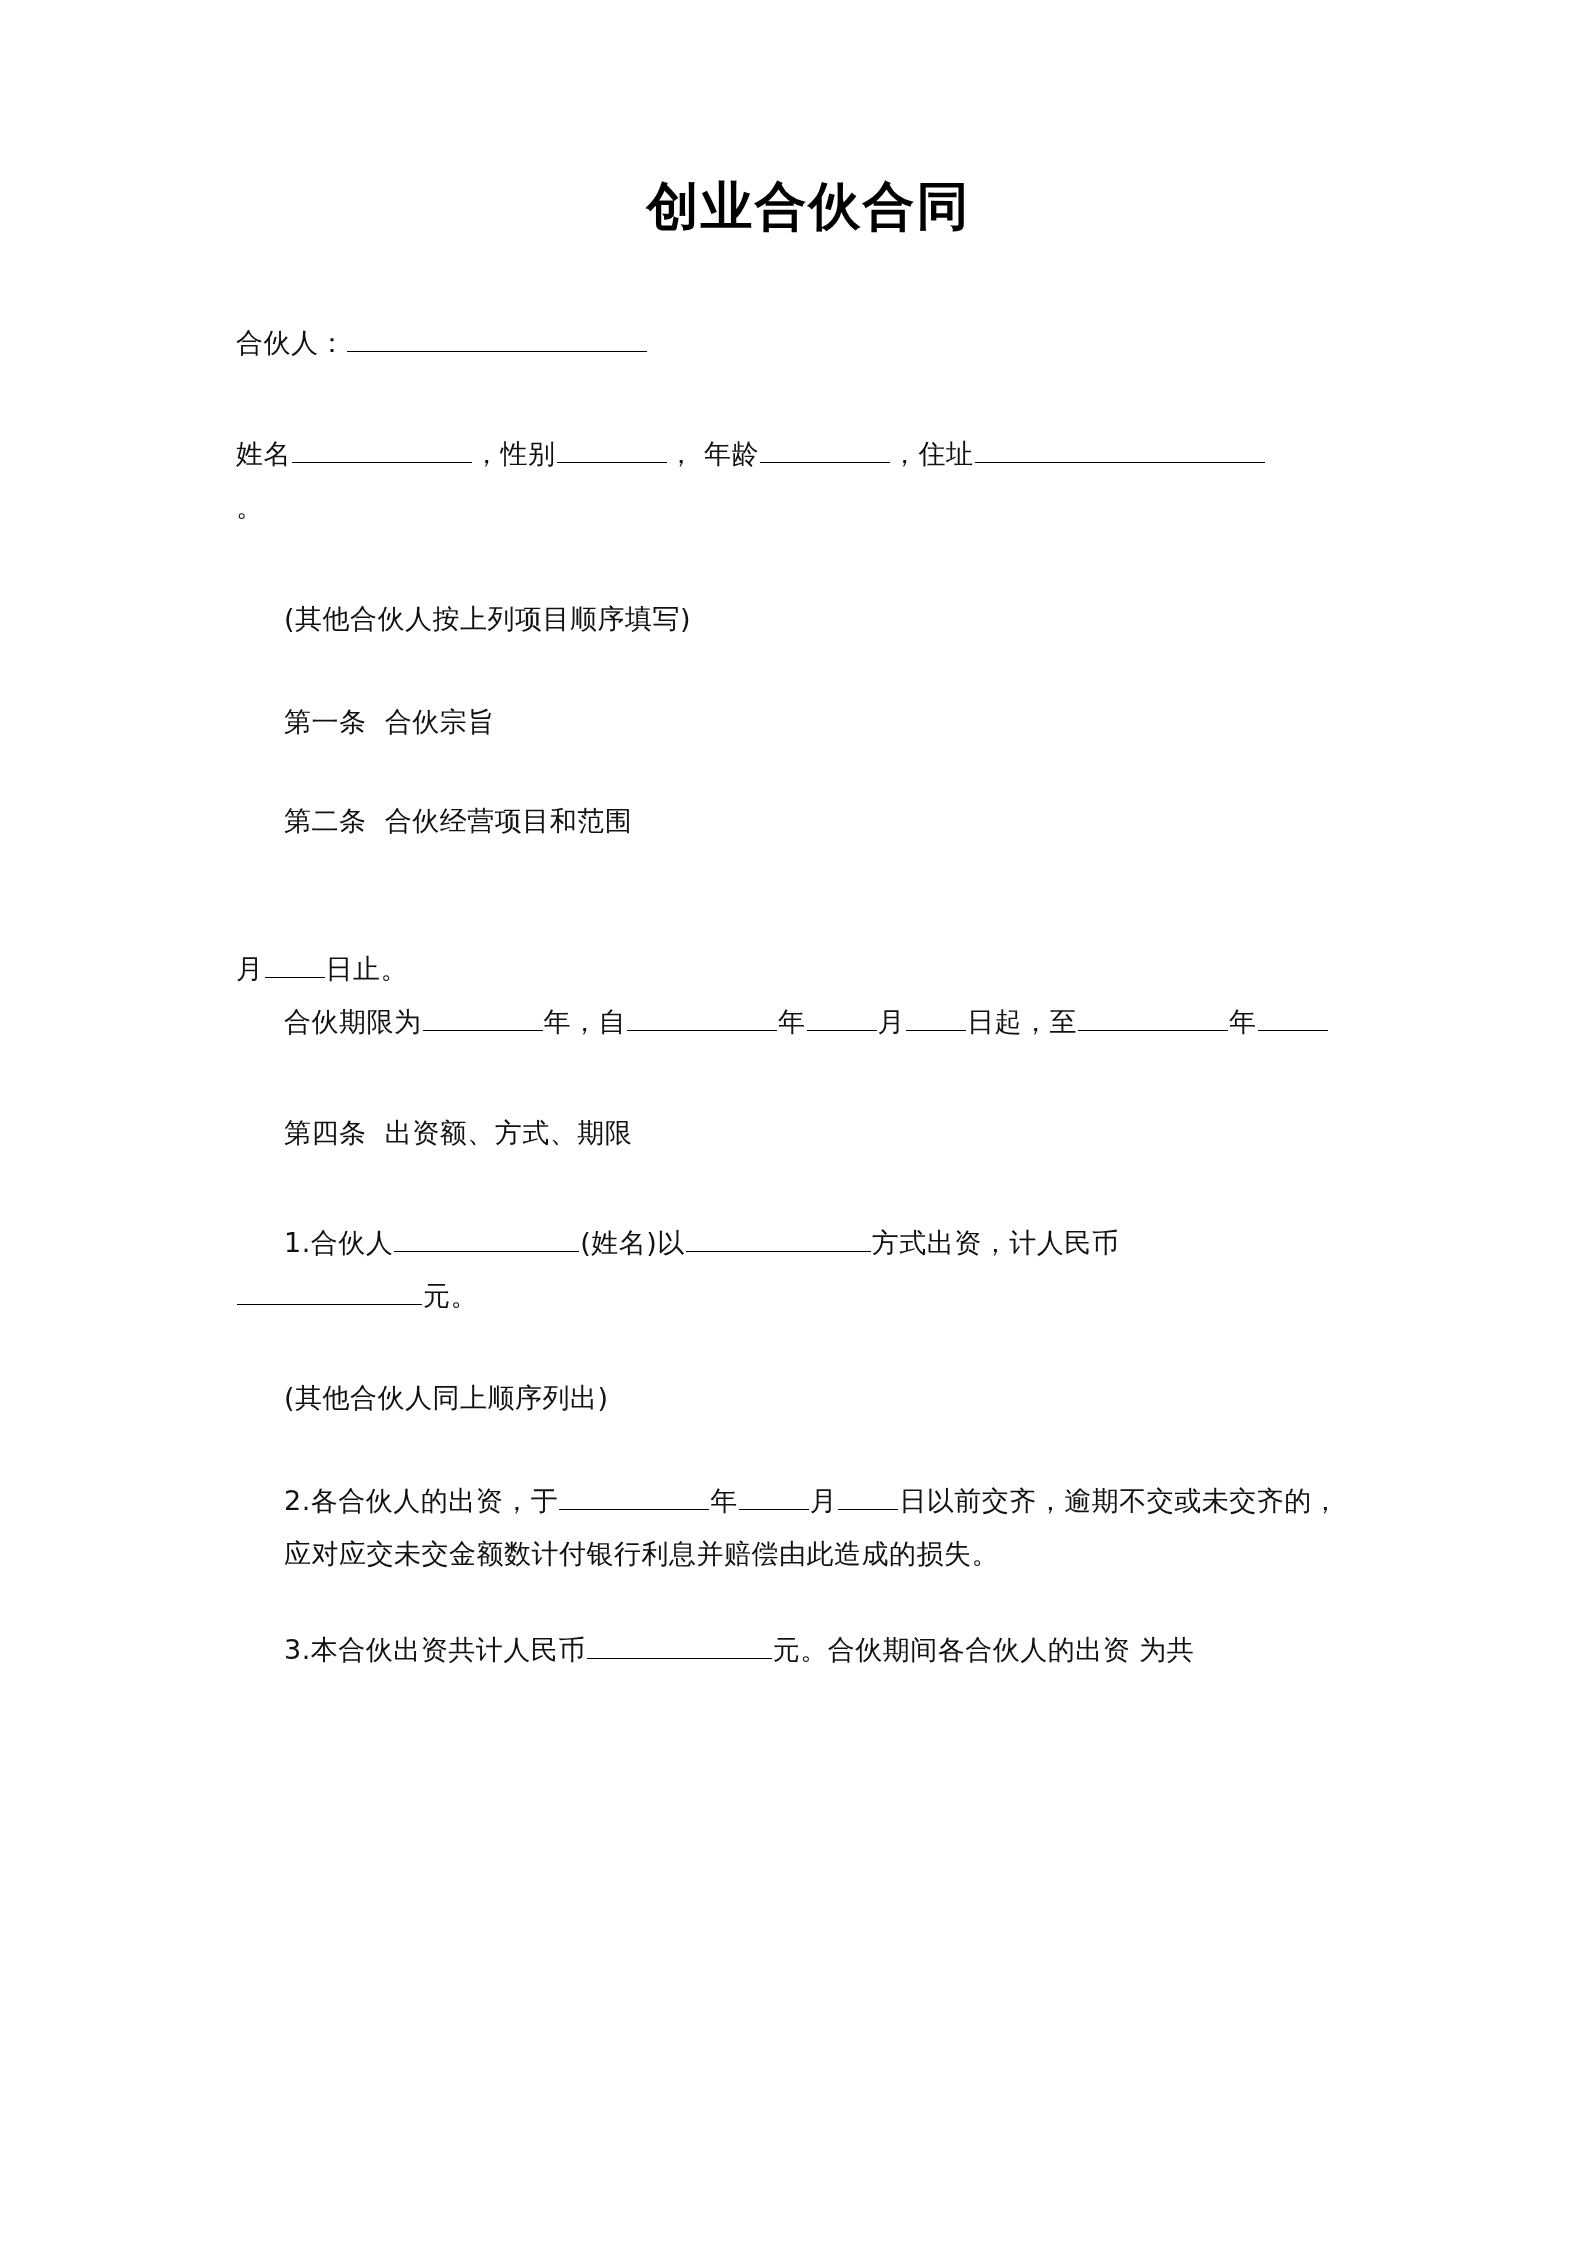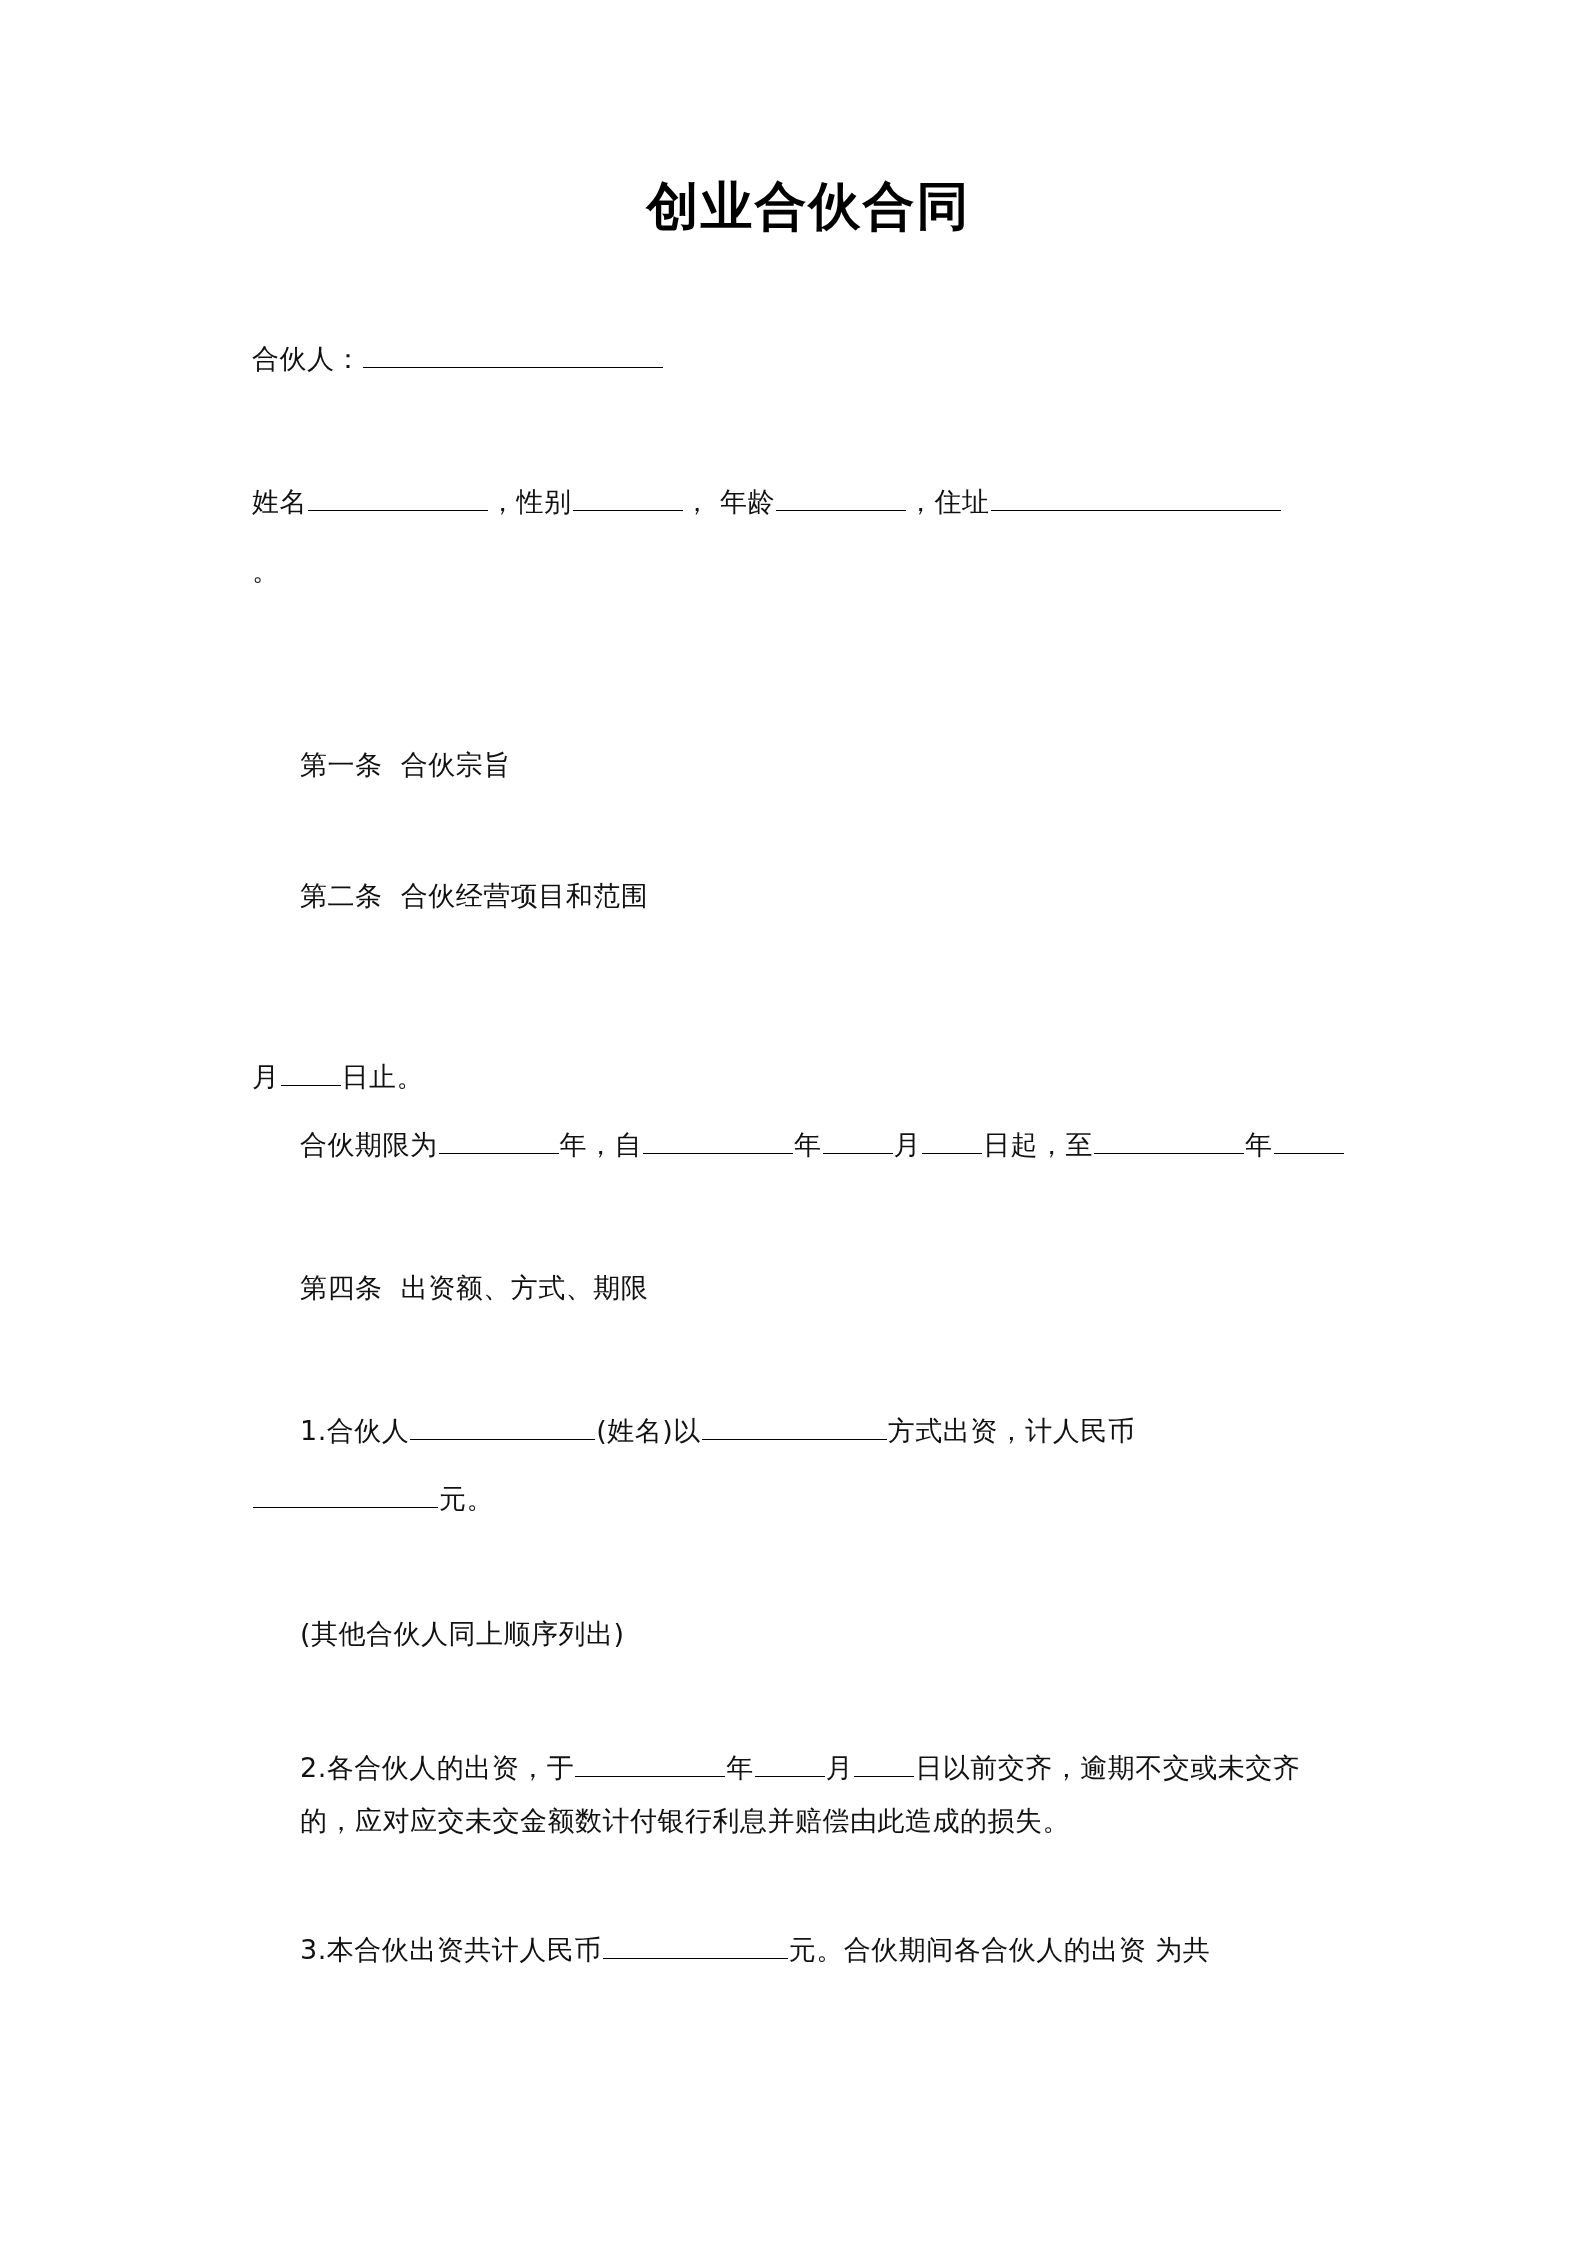--- a/index.html
+++ b/index.html
@@ -32,21 +32,21 @@
     padding-top: 175px;
     line-height: 1.2;
     padding-left: 31px;
   }
   .body-area {
     padding: 0 222px 0 236px;
   }
   p.para {
     font-size: 27px;
     line-height: 1.95;
-    margin: 16px;
+    margin: 0;
     font-family: "DejaVu Sans", "Liberation Sans", sans-serif;
     letter-spacing: 0.5px;
     color: #111;
   }
   .sp-80 { height: 80px; }
   .sp-60 { height: 60px; }
   .sp-58 { height: 58px; }
   .sp-50 { height: 50px; }
   .sp-46 { height: 46px; }
   .sp-44 { height: 44px; }
@@ -86,20 +86,21 @@
 
     <div class="sp-58"></div>
 
     <p class="para">
       <span>姓名</span><span class="blank b-180"></span><span>，性别</span><span class="blank b-110"></span><span>，  年龄</span><span class="blank b-130"></span><span>，住址</span><span class="blank b-290"></span>
     </p>
     <p class="para">。</p>
 
     <div class="sp-60"></div>
 
+    <p class="para indent">(其他合伙人按上列项目顺序填写)</p>
 
     <div class="sp-50"></div>
 
     <p class="para indent">
       <span>第一条</span>&nbsp;&nbsp;<span>合伙宗旨</span>
     </p>
 
     <div class="sp-46"></div>
 
     <p class="para indent">

